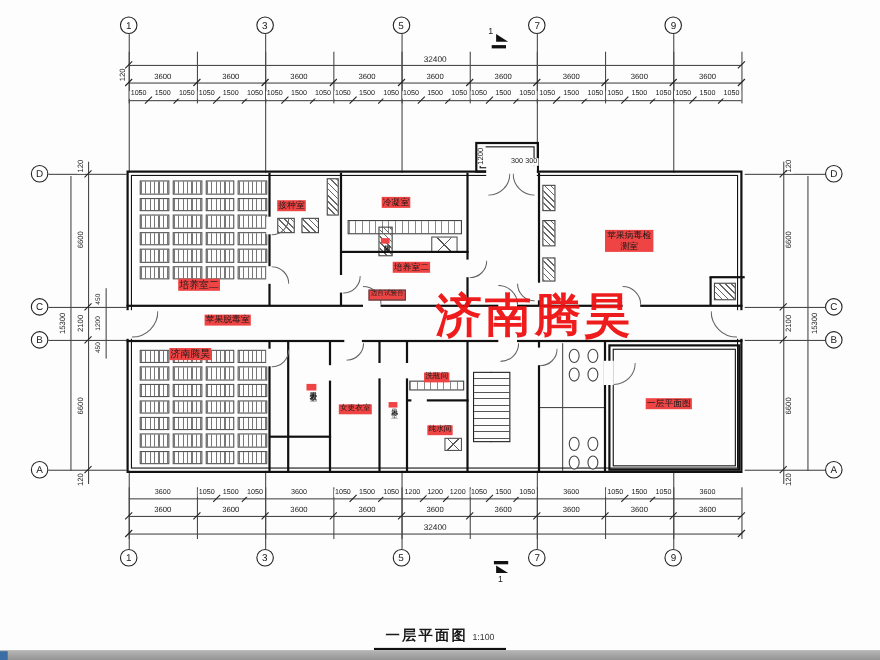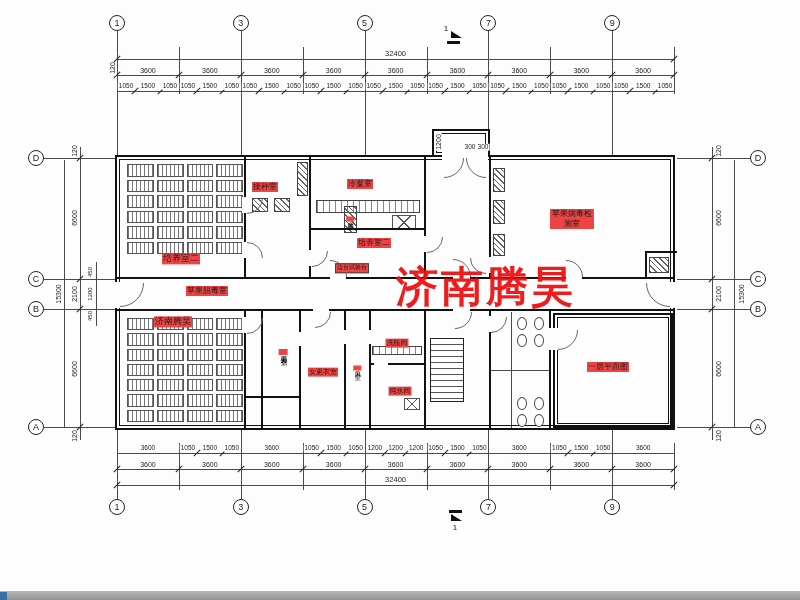--- a/index.html
+++ b/index.html
@@ -212,20 +212,23 @@
   <div class="vdim" style="left:718px;top:436px;">120</div>
   <div class="vdim" style="left:741px;top:294px;">15300</div>
 
   <div class="seclabel" style="left:446px;top:28px;">1</div>
   <div class="flag" style="left:451px;top:31px;"></div>
   <div class="thickline" style="left:447px;top:41px;width:13px;"></div>
   <div class="thickline" style="left:449px;top:510px;width:13px;"></div>
   <div class="flag" style="left:451px;top:514px;"></div>
   <div class="seclabel" style="left:455px;top:527px;">1</div>
 
+  <div class="titleblock">
+    <span class="title-text">一层平面图</span><span class="title-scale">1:100</span>
+  </div>
 
   <div class="bottom-bar"></div>
   <div class="bottom-accent"></div>
 <div class="hline" style="left: 117px; top: 59px; width: 557.1px;"></div>
     <div class="hline" style="left: 117px; top: 75px; width: 557.1px;"></div>
     <div class="hline" style="left: 117px; top: 91px; width: 557.1px;"></div>
     <div class="hline" style="left: 117px; top: 453px; width: 557.1px;"></div>
     <div class="hline" style="left: 117px; top: 469px; width: 557.1px;"></div>
     <div class="hline" style="left: 117px; top: 485px; width: 557.1px;"></div>
     <div class="dim total" style="left: 395.55px; top: 54px;">32400</div>

